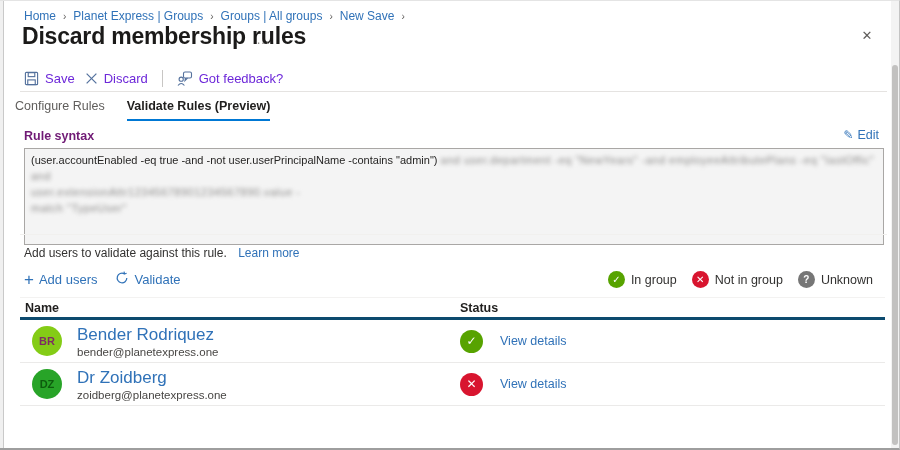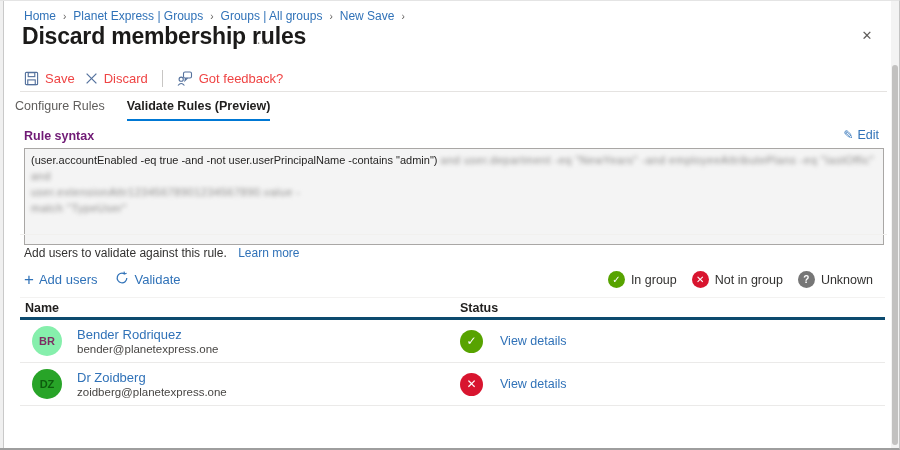--- a/index.html
+++ b/index.html
@@ -41,21 +41,21 @@
     letter-spacing:1px;
   }
   .close-btn {
     position:absolute; left:858px; top:25px; width:18px; height:18px;
     color:#605e5c; font-size:13px; display:flex; align-items:center;
     justify-content:center; cursor:pointer;
   }
   
   .toolbar {
     position:absolute; left:24px; top:66px; height:22px; display:flex;
-    align-items:center; gap:10px; font-size:13px; color:#ef4444;
+    align-items:center; gap:10px; font-size:13px; color:#6d28d9;
   }
   .tb-item { display:flex; align-items:center; gap:6px; cursor:pointer; }
   .tb-item svg { display:block; }
   .tb-sep { width:1px; height:17px; background:#c8c6c4; margin:0 4px; }
   .toolbar-divider {
     position:absolute; left:20px; right:12px; top:90px; height:1px; background:#e5e3e1;
   }
   
   .tabs {
     position:absolute; left:15px; top:98px; display:flex; gap:22px;
@@ -119,21 +119,21 @@
   .col-status { flex:1; }
   .trow {
     display:flex; align-items:center; height:43px; border-bottom:1px solid #ebeae9;
   }
   .name-cell { width:440px; display:flex; align-items:center; gap:15px; padding-left:12px; }
   .avatar {
     width:30px; height:30px; border-radius:50%; display:flex; align-items:center;
     justify-content:center; font-size:11px; font-weight:600; flex:0 0 30px;
   }
   .nm { display:flex; flex-direction:column; gap:1px; }
-  .nm .uname { color:#3072b8; font-size:13px; text-decoration:none; cursor:pointer; }
+  .nm .uname { color:#3072b8; font-size:17px; text-decoration:none; cursor:pointer; }
   .nm .uemail { color:#484644; font-size:11.5px; }
   .status-cell { flex:1; display:flex; align-items:center; gap:17px; }
   .status-icon {
     width:23px; height:23px; border-radius:50%; color:#fff; display:flex;
     align-items:center; justify-content:center; font-size:12px; font-weight:700;
   }
   .view-link { color:#3072b8; font-size:12.5px; text-decoration:none; cursor:pointer; }
 </style>
 </head>
 <body>
@@ -243,21 +243,21 @@
   </div>
 
   <div class="user-table">
     <div class="thead">
       <div class="col-name">Name</div>
       <div class="col-status">Status</div>
     </div>
 
     <div class="trow">
       <div class="name-cell">
-        <div class="avatar" style="background: #86efac; color: rgb(125, 45, 99);">BR</div>
+        <div class="avatar" style="background: #84cc16; color: rgb(125, 45, 99);">BR</div>
         <div class="nm">
           <a class="uname">Bender Rodriquez</a>
           <span class="uemail">bender@planetexpress.one</span>
         </div>
       </div>
       <div class="status-cell">
         <span class="status-icon" style="background: rgb(87, 163, 0);">✓</span>
         <a class="view-link">View details</a>
       </div>
     </div>

